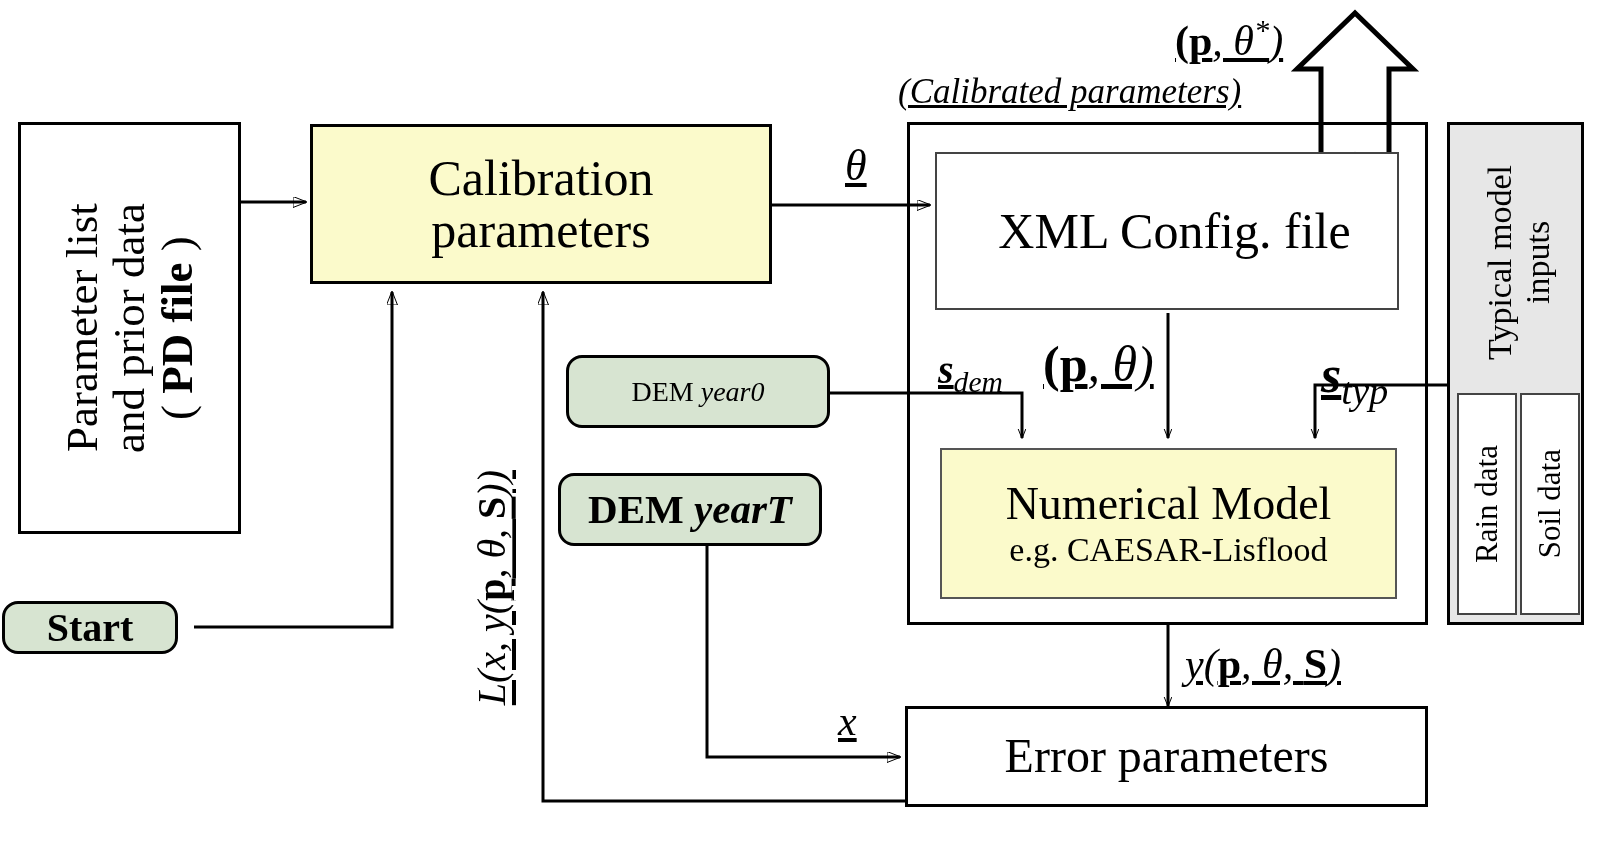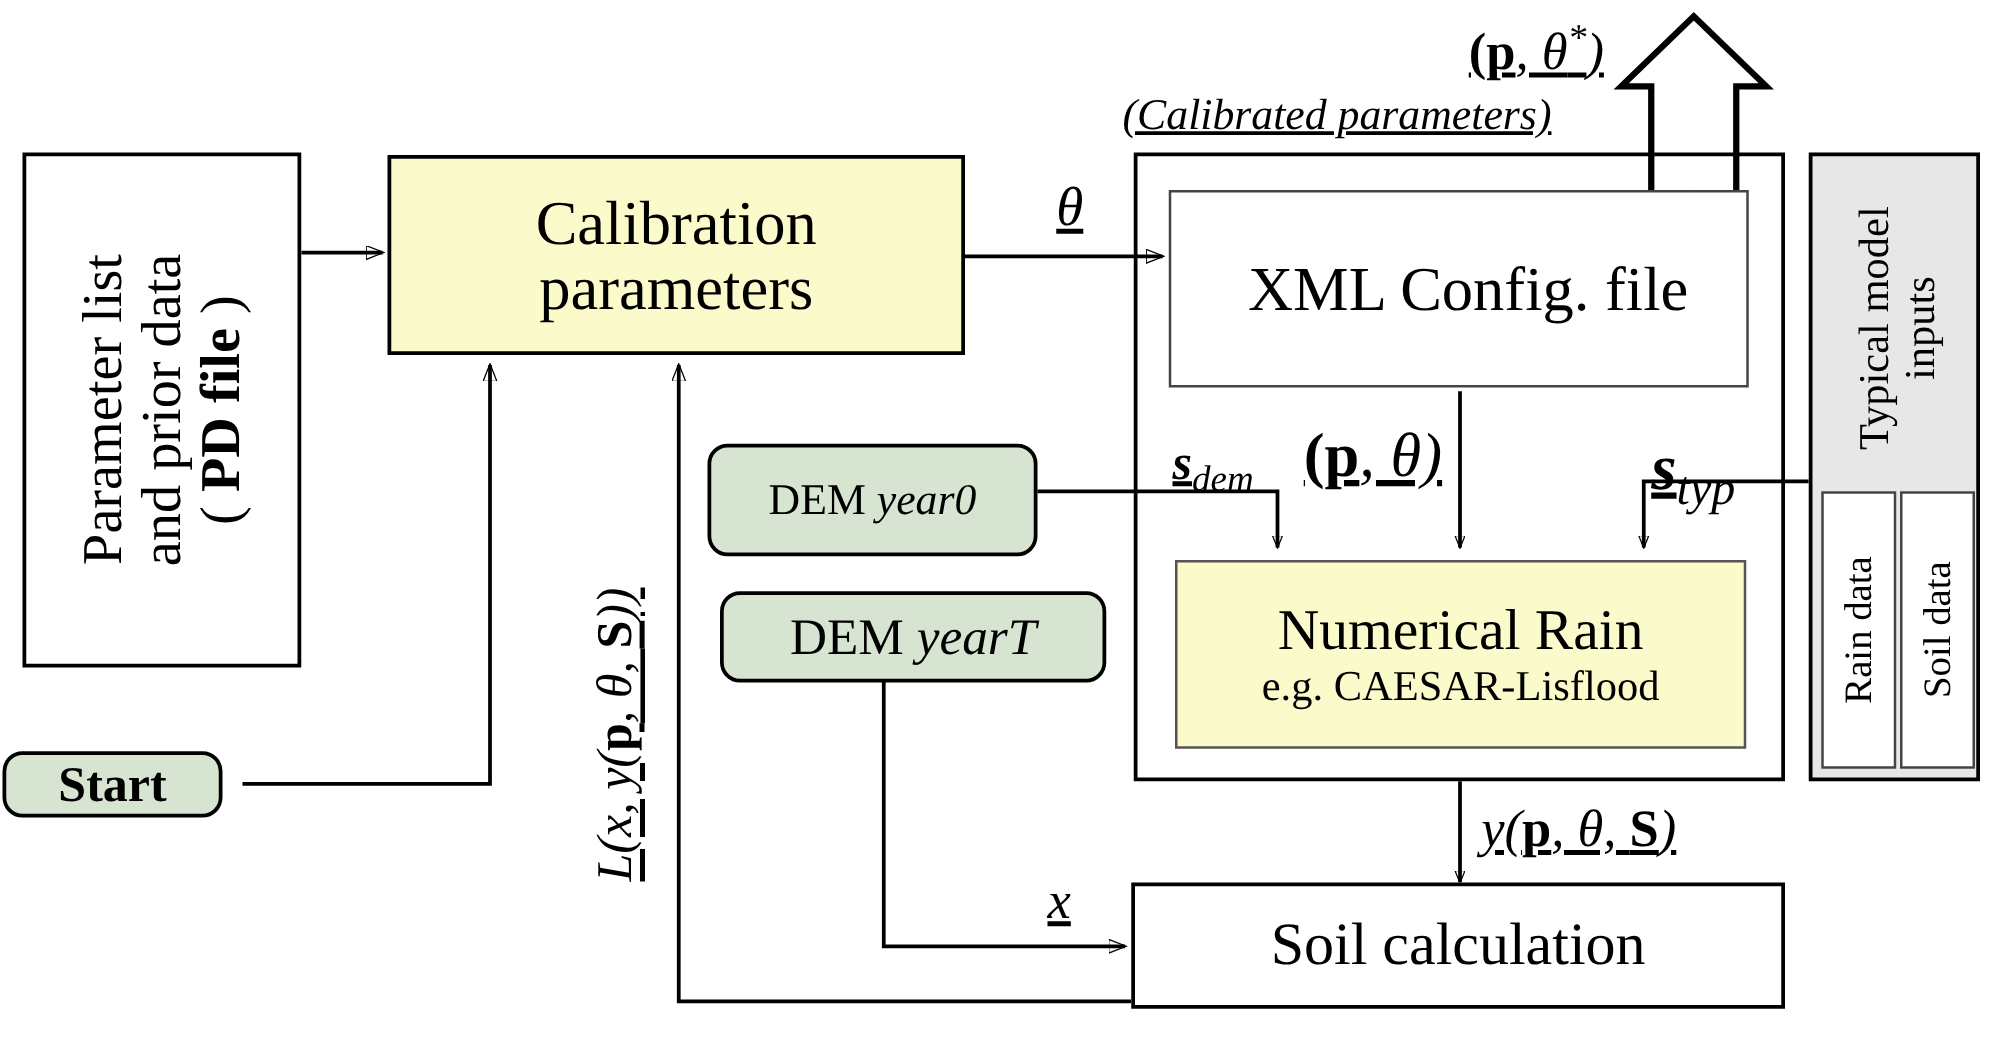--- a/index.html
+++ b/index.html
@@ -75,43 +75,43 @@
     <span>Start</span>
   </div>
 
   <div class="box yellow" style="left:310px;top:124px;width:462px;height:160px;font-size:50px;">
     <div>
       <span>Calibration</span><br>
       <span>parameters</span>
     </div>
   </div>
 
-  <div class="box green" style="left:566px;top:355px;width:264px;height:90px;font-size:35px;">
+  <div class="box green" style="left:566px;top:355px;width:264px;height:73px;font-size:28px;">
     <div><span>DEM </span><span class="it">year0</span></div>
   </div>
 
-  <div class="box green" style="left:576px;top:473px;width:309px;height:73px;font-size:41px;">
+  <div class="box green" style="left:558px;top:473px;width:264px;height:73px;font-size:41px;font-weight:bold;">
     <div><span>DEM </span><span class="it">yearT</span></div>
   </div>
 
   <div class="box outer" style="left:907px;top:122px;width:521px;height:503px;"></div>
 
   <div class="box thin" style="left:935px;top:152px;width:464px;height:158px;font-size:50px;padding-left:15px;">
     <span>XML Config. file</span>
   </div>
 
   <div class="box yellow-thin" style="left:940px;top:448px;width:457px;height:151px;">
     <div>
-      <div style="font-size:46px;"><span>Numerical Rain</span></div>
+      <div style="font-size:46px;"><span>Numerical Model</span></div>
       <div style="font-size:34px;margin-top:4px;"><span>e.g. CAESAR-Lisflood</span></div>
     </div>
   </div>
 
   <div class="box plain" style="left:905px;top:706px;width:523px;height:101px;font-size:48px;">
-    <span>Soil calculation</span>
+    <span>Error parameters</span>
   </div>
 
   <div class="box gray" style="left:1447px;top:122px;width:137px;height:503px;display:block;">
     <div class="vtext" style="position:absolute;left:8px;top:10px;width:121px;height:255px;display:flex;align-items:center;justify-content:center;font-size:34px;line-height:1.1;">
       <div>
         <span>Typical model</span><br>
         <span>inputs</span>
       </div>
     </div>
 

